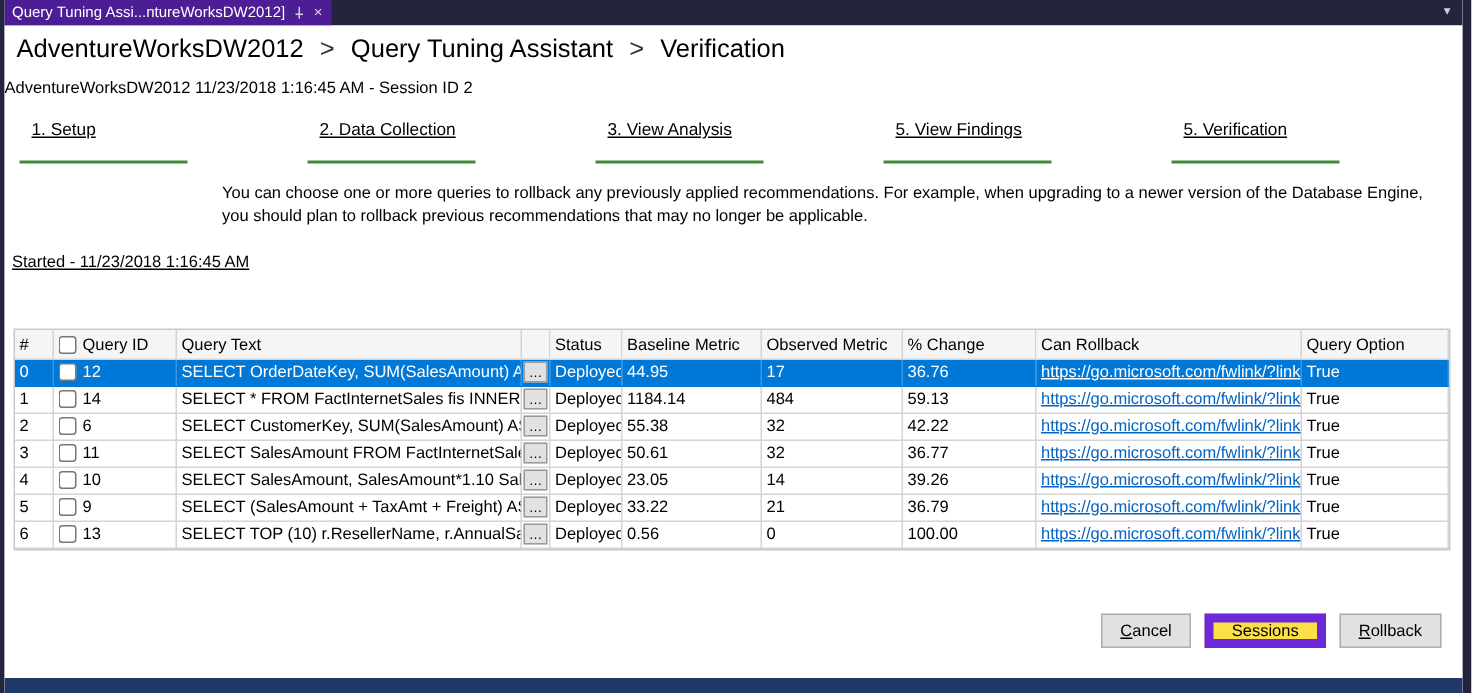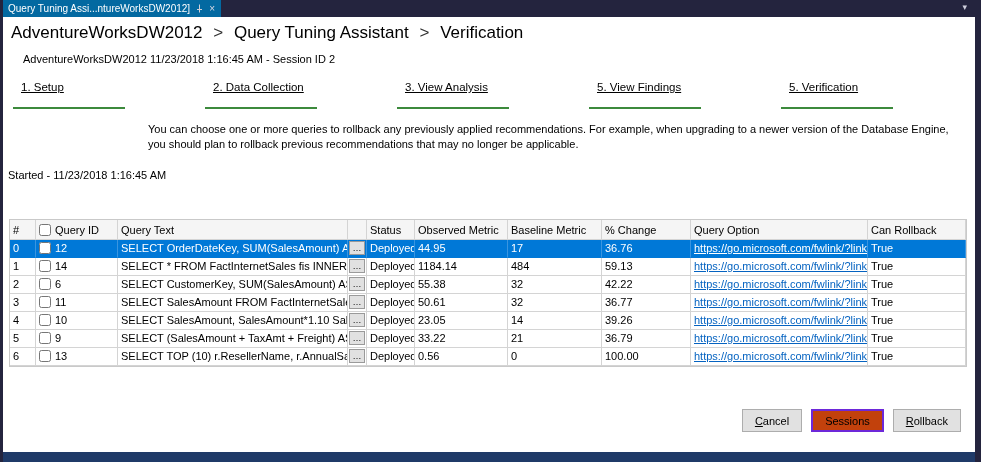--- a/index.html
+++ b/index.html
@@ -15,46 +15,46 @@
     overflow: hidden;
     display: flex; flex-direction: column;
   }
 
   
   .tabbar {
     height: 17px; background: #24243e; flex: 0 0 auto;
     display: flex; align-items: stretch; color:#fff;
   }
   .doc-tab {
-    background: #0369a1; color:#ffffff;
+    background: #4c1d95; color:#ffffff;
     display: flex; align-items: center; gap: 5px;
     padding: 0 6px 0 5px; font-size: 10px; cursor: default;
   }
   .doc-tab .pin svg { display:block; }
   .doc-tab .close { font-size: 10px; color:#d8d8e4; line-height: 1; }
   .tabbar-spacer { flex: 1; }
   .tab-chevron { color:#cfcfdd; font-size: 9px; padding: 2px 8px 0 0; }
 
   
   .content { flex: 1 1 auto; position: relative; background:#fff; }
 
   .breadcrumb { padding: 6px 0 0 8px; font-size: 17px; }
   .breadcrumb span { margin-right: 6px; }
   .crumb-sep { color:#333; }
 
-  .session-title { margin: 10px 0 0 20px; font-size: 11px; }
+  .session-title { margin: 10px 0 0 0; font-size: 11px; }
 
   .steps { display:flex; margin: 16px 0 0 10px; text-decoration: underline; }
   .step { width: 192px; padding-left: 8px; }
   .step-label { display:block; font-size: 11.5px; }
   .step-line { width: 112px; height: 2px; background:#3c8a3c; margin: 14px 0 0 -8px; }
 
   .description { margin: 13px 10px 0 145px; font-size: 11px; line-height: 1.35; }
 
-  .started { margin: 17px 0 0 5px; font-size: 11px; }
+  .started { margin: 17px 0 0 5px; font-size: 11px; text-decoration: underline; }
 
   
   .grid { margin: 38px 8px 0 6px; border: 1px solid #c9c9c9; background:#fff; }
   .grid-head, .grid-row {
     display: grid;
     grid-template-columns: 26px 82px 230px 19px 48px 93px 94px 89px 177px minmax(0,1fr);
   }
   .cell {
     padding: 2px 3px; border-right: 1px solid #d4d4d4; border-bottom: 1px solid #d4d4d4;
     white-space: nowrap; overflow: hidden; text-overflow: clip;
@@ -74,21 +74,21 @@
   .grid-row.selected .link { color: #ffffff; }
 
   
   .footer { position: absolute; right: 14px; bottom: 20px; display: flex; gap: 9px; }
   .btn {
     min-width: 46px; height: 23px; padding: 0 12px; font-size: 11px;
     background: #e1e1e1; border: 1px solid #adadad; color:#000;
     font-family: "Liberation Sans", sans-serif;
   }
   .btn.mnemo::first-letter { text-decoration: underline; }
-  .btn.default-btn { background: #c2410c; border: 2px solid #6d28d9; }
+  .btn.default-btn { background: #fde047; border: 6px solid #6d28d9; }
 
   
   .statusbar { height: 10px; background: #1f3a68; flex: 0 0 auto; }
 </style>
 </head>
 <body>
 
 <div class="window">
 
   <div class="tabbar">
@@ -147,25 +147,25 @@
     <div class="grid">
       <div class="grid-head">
         <div class="cell">#</div>
         <div class="cell c-id">
           <input type="checkbox" style="">
           <span>Query ID</span>
         </div>
         <div class="cell">Query Text</div>
         <div class="cell"></div>
         <div class="cell">Status</div>
+        <div class="cell">Baseline Metric</div>
         <div class="cell">Observed Metric</div>
-        <div class="cell">Baseline Metric</div>
         <div class="cell">% Change</div>
+        <div class="cell">Can Rollback</div>
         <div class="cell">Query Option</div>
-        <div class="cell">Can Rollback</div>
       </div>
       <div>
           <div class="grid-row selected">
             <div class="cell">0</div>
             <div class="cell c-id">
               <input type="checkbox" style="">
               <span>12</span>
             </div>
             <div class="cell">SELECT OrderDateKey, SUM(SalesAmount) AS Tot...</div>
             <div class="cell c-btn">

